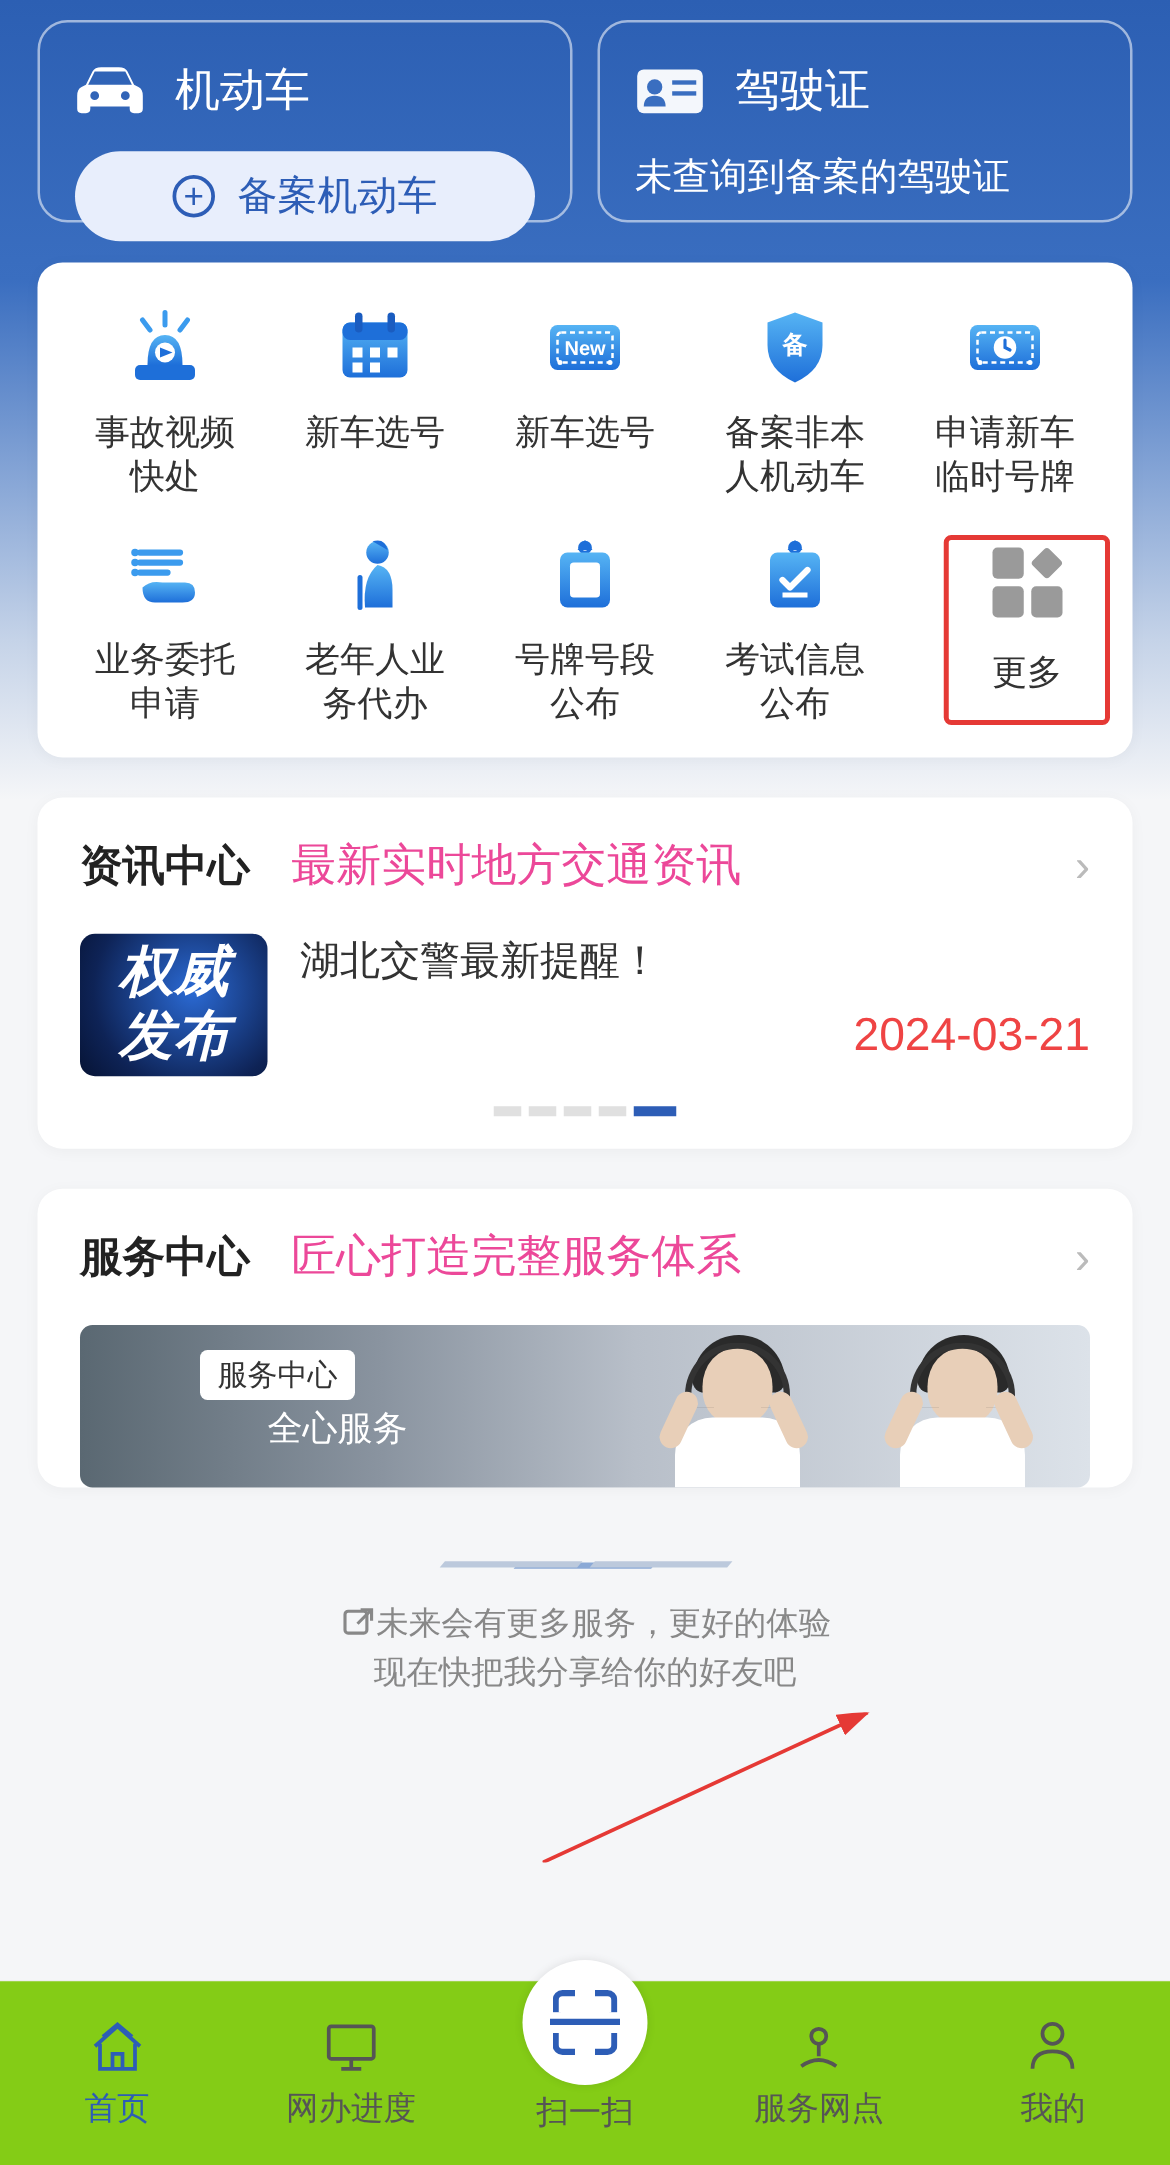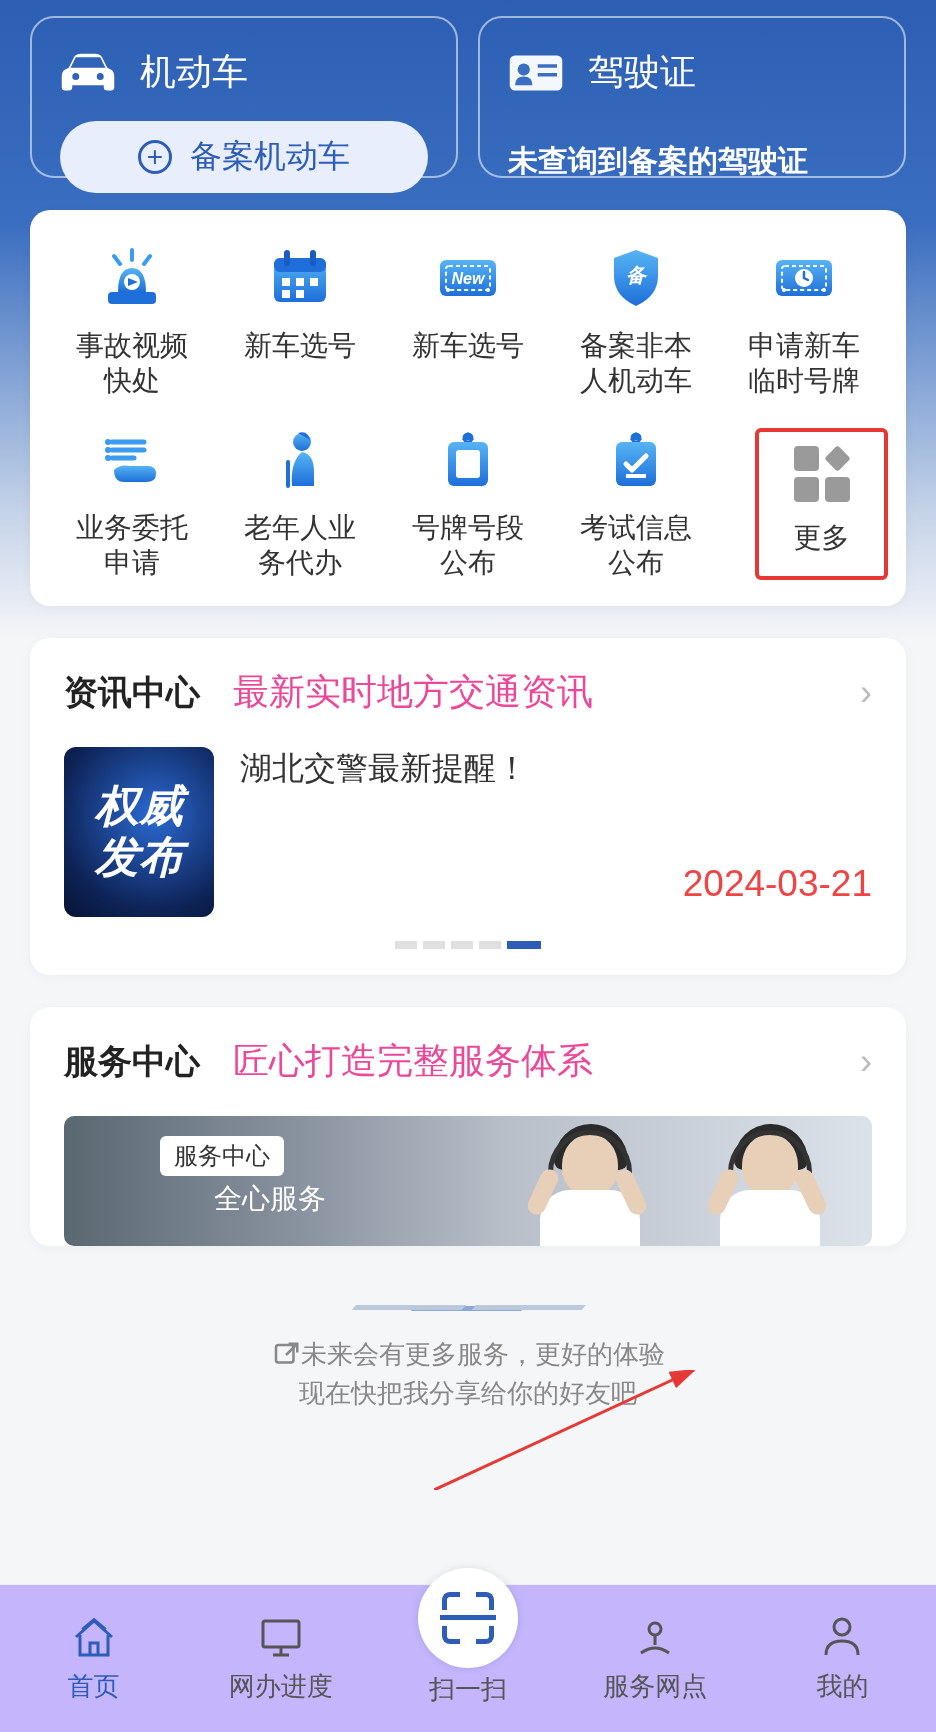--- a/index.html
+++ b/index.html
@@ -74,22 +74,22 @@
   border-radius: 50%;
   display: flex;
   align-items: center;
   justify-content: center;
   font-size: 28px;
   line-height: 1;
 }
 .hero-sub {
   color: #fff;
   font-size: 30px;
-  margin-top: 44px;
-  font-weight: 700;
+  margin-top: 24px;
+  font-weight: 400;
 }
 .panel {
   background: #fff;
   border-radius: 20px;
   margin-top: 32px;
   box-shadow: 0 2px 12px rgba(0,0,0,0.04);
 }
 .grid-panel {
   padding: 36px 18px 26px 18px;
 }
@@ -101,23 +101,22 @@
 .grid-item {
   display: flex;
   flex-direction: column;
   align-items: center;
   text-align: center;
 }
 .grid-icon-box {
   width: 76px;
   height: 64px;
   display: flex;
-  align-items: flex-end;
+  align-items: flex-start;
   justify-content: center;
-  font-style: italic;
 }
 .grid-icon {
   width: 64px;
   height: 64px;
 }
 .grid-label {
   margin-top: 18px;
   font-size: 28px;
   color: #333;
   line-height: 1.25;
@@ -167,21 +166,21 @@
   font-weight: 300;
 }
 .news-body {
   padding: 0 34px 24px 34px;
   display: flex;
   gap: 26px;
   position: relative;
 }
 .news-thumb {
   width: 150px;
-  height: 170px;
+  height: 114px;
   border-radius: 12px;
   background: radial-gradient(circle at 60% 40%, #2b6ad4 0%, #0e2356 70%, #061334 100%);
   color: #fff;
   display: flex;
   flex-direction: column;
   justify-content: center;
   align-items: center;
   font-size: 44px;
   font-weight: 700;
   line-height: 1.15;
@@ -330,21 +329,21 @@
 .share-icon {
   width: 30px;
   height: 30px;
 }
 .tabbar {
   position: absolute;
   bottom: 0;
   left: 0;
   right: 0;
   height: 148px;
-  background: #c4b5fd;
+  background: #84cc16;
   display: flex;
   align-items: center;
   border-top: 1px solid #eee;
   z-index: 2;
 }
 .tab {
   flex: 1;
   display: flex;
   flex-direction: column;
   align-items: center;

